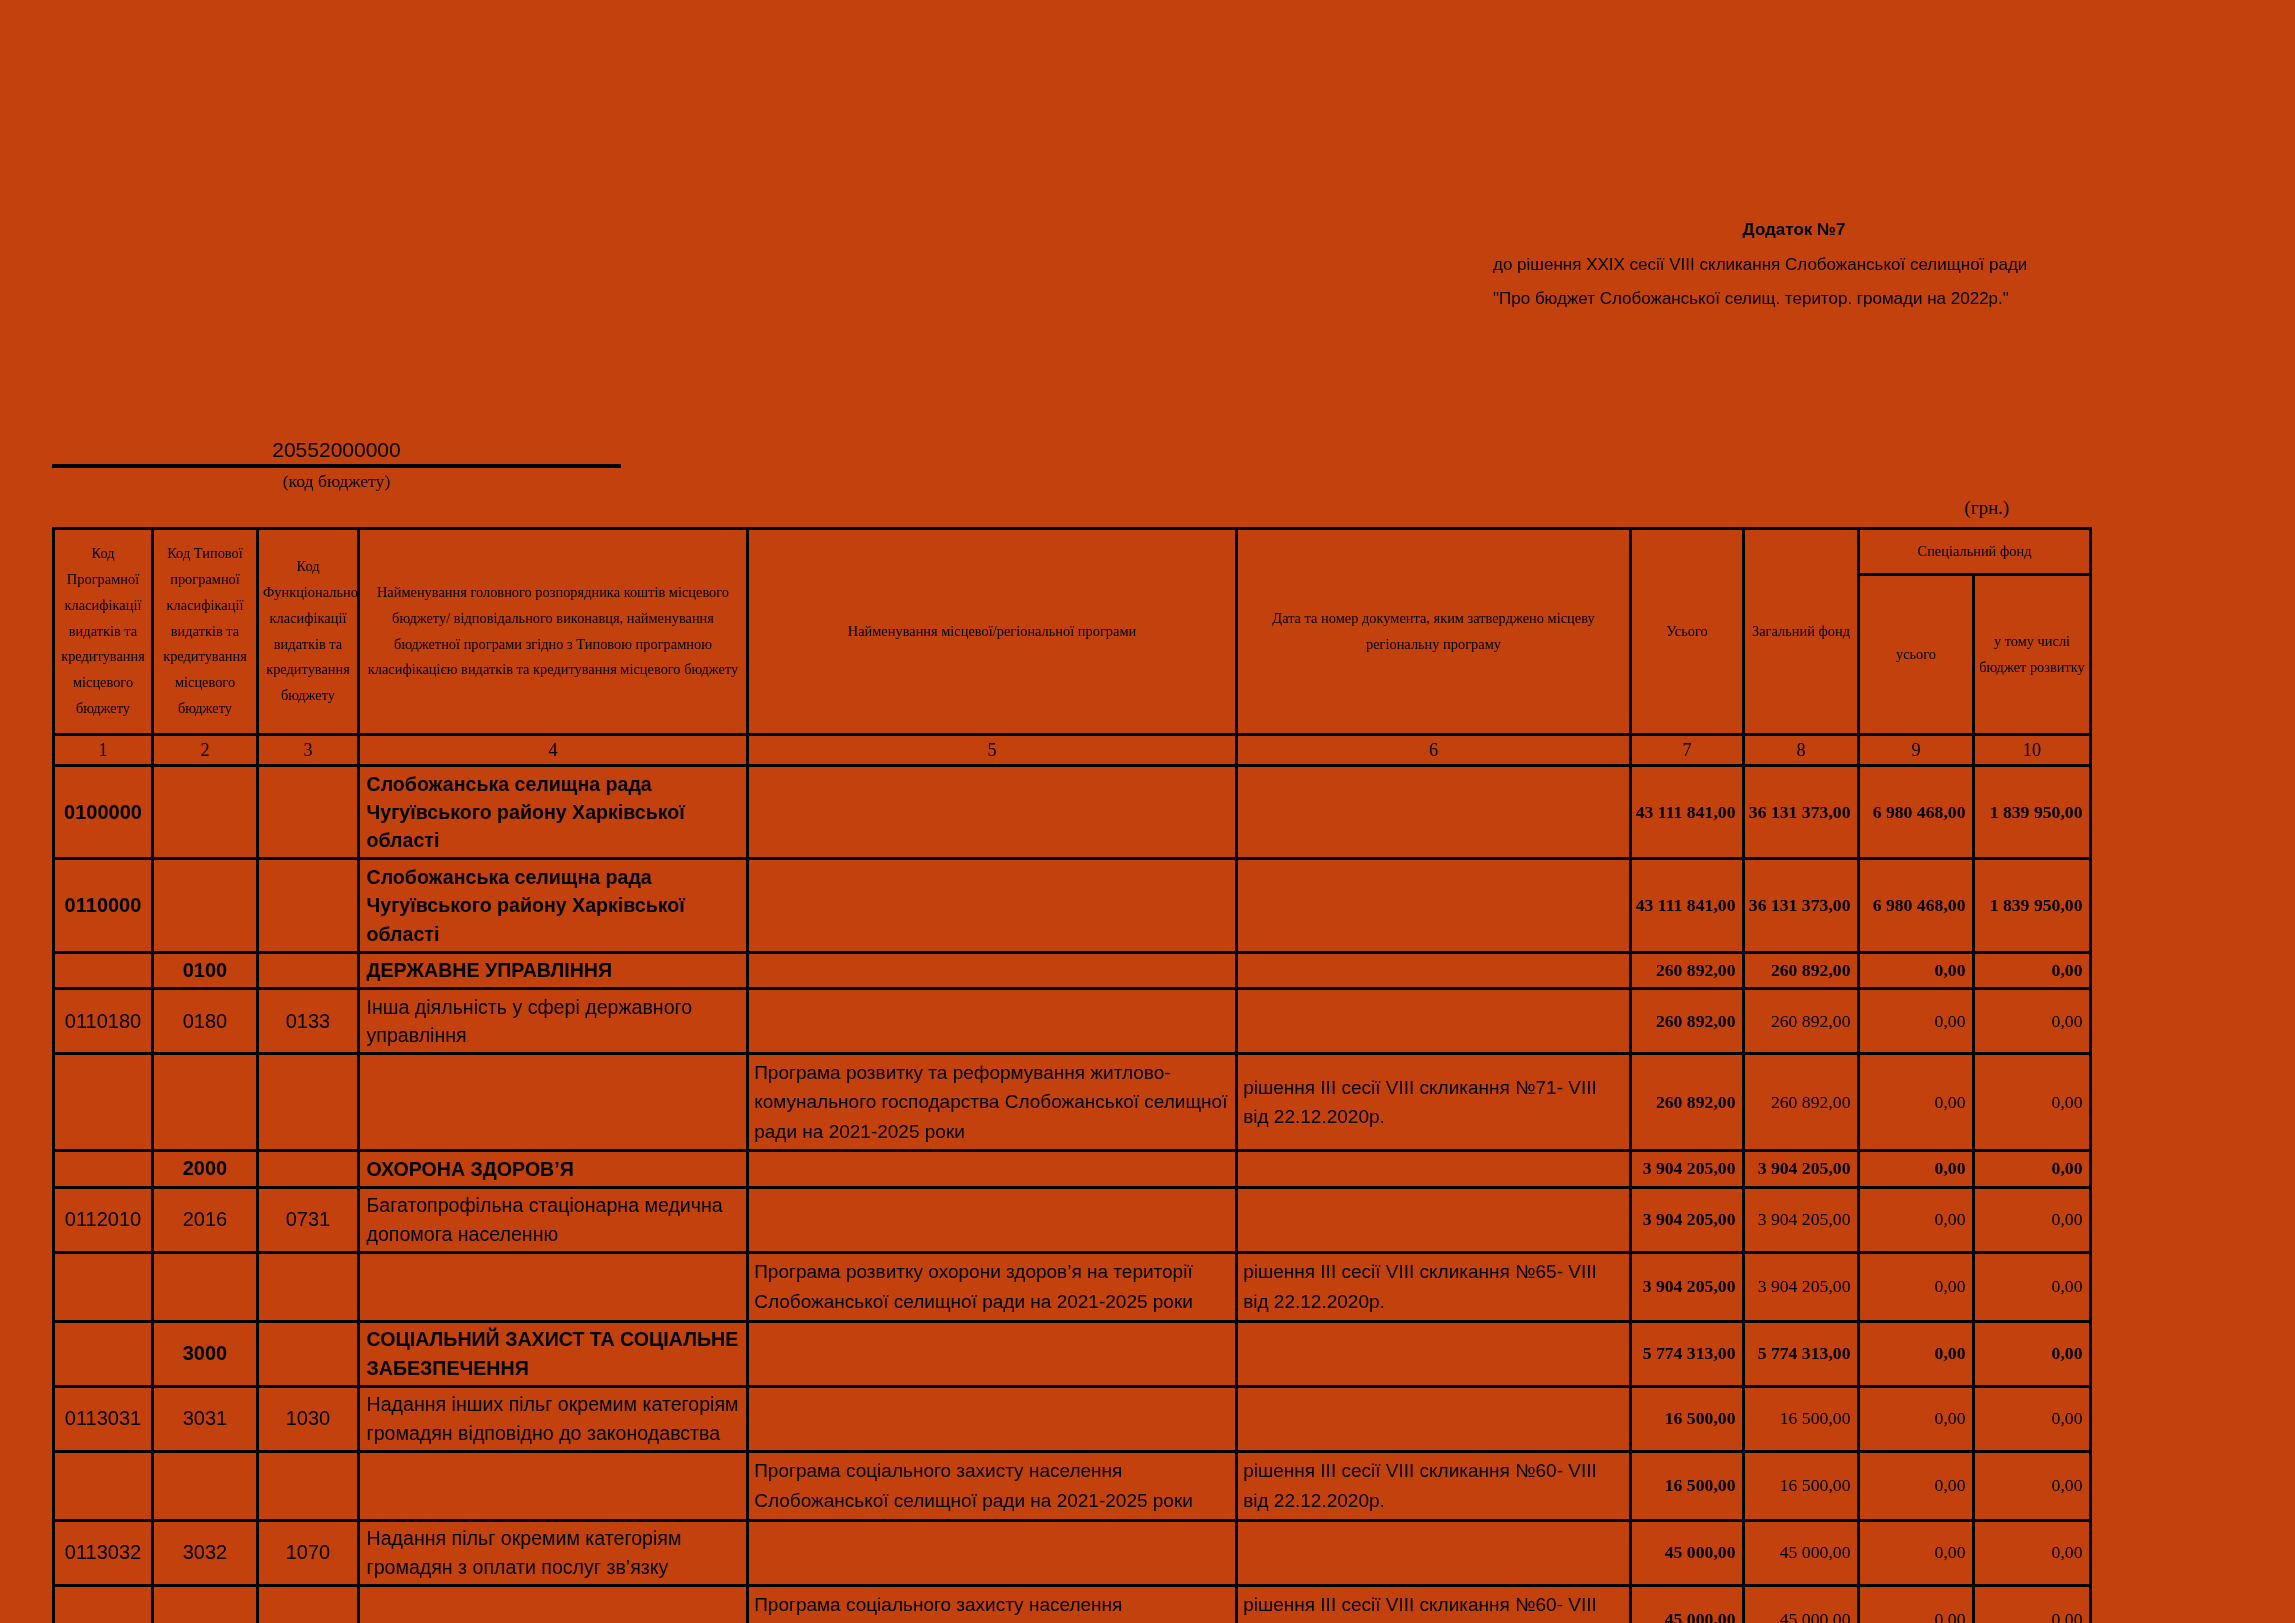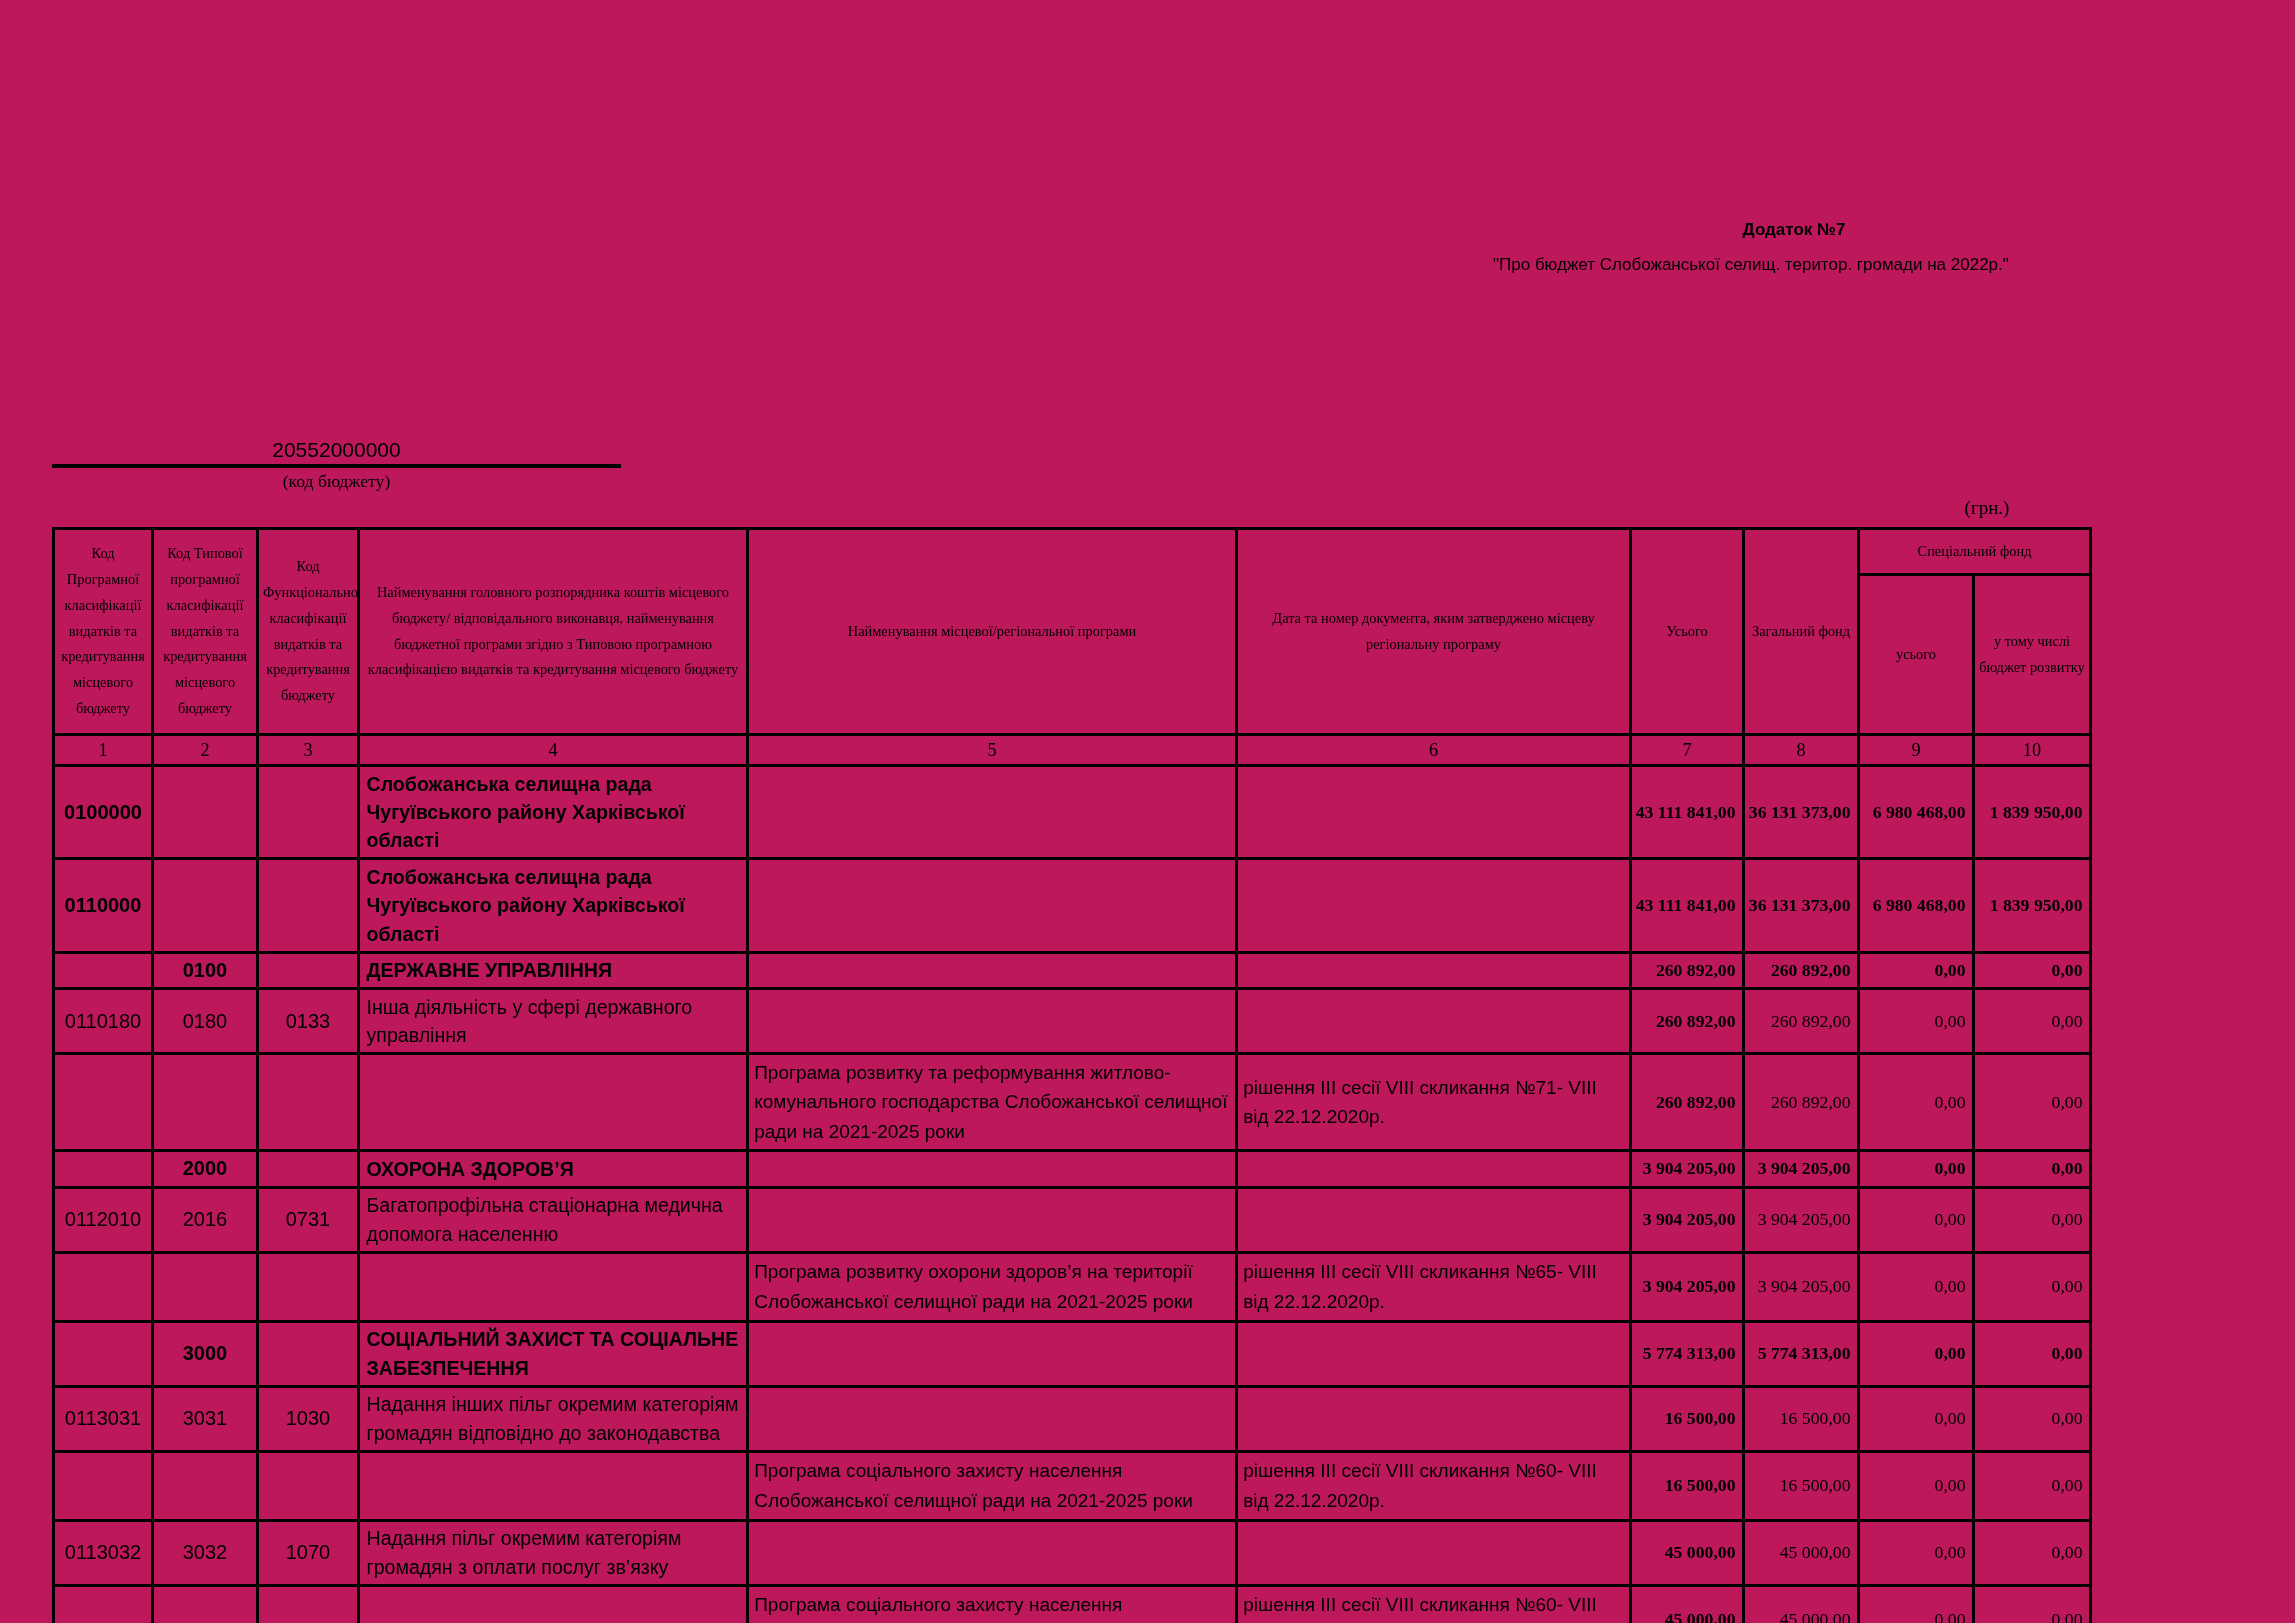--- a/index.html
+++ b/index.html
@@ -1,19 +1,19 @@
 <!DOCTYPE html>
 <html style="font-size:10.5px"><head>
 <meta charset="utf-8">
 <style>
   html,body{margin:0;padding:0;background:#888;}
   .page{
     position:relative;
     width:2295px;height:1623px;
-    background:#be185d;
+    background:#c2410c;
     color:#000;
     font-family:"Liberation Sans", sans-serif;
   }
   
   .appendix{
     position:absolute;left:1493px;top:216px;width:602px;
     font-size:17px;line-height:27.5px;
   }
   .appendix .ap-line{white-space:nowrap;}
   .appendix .ap-line.first{
@@ -92,20 +92,21 @@
   tr.summary td{font-weight:bold;}
   td.c-total{font-weight:bold;}
 </style>
 </head>
 <body>
 
 <div class="page">
 
   <div class="appendix">
     <div class="ap-line first">Додаток №7</div>
+    <div class="ap-line">до рішення XXIX сесії VIII скликання Слобожанської селищної ради</div>
     <div class="ap-line last">"Про бюджет Слобожанської селищ. територ. громади на 2022р."</div>
   </div>
 
 
   <div class="code-block">
     <div class="code-value">20552000000</div>
     <div class="code-line"></div>
     <div class="code-label">(код бюджету)</div>
   </div>
 

